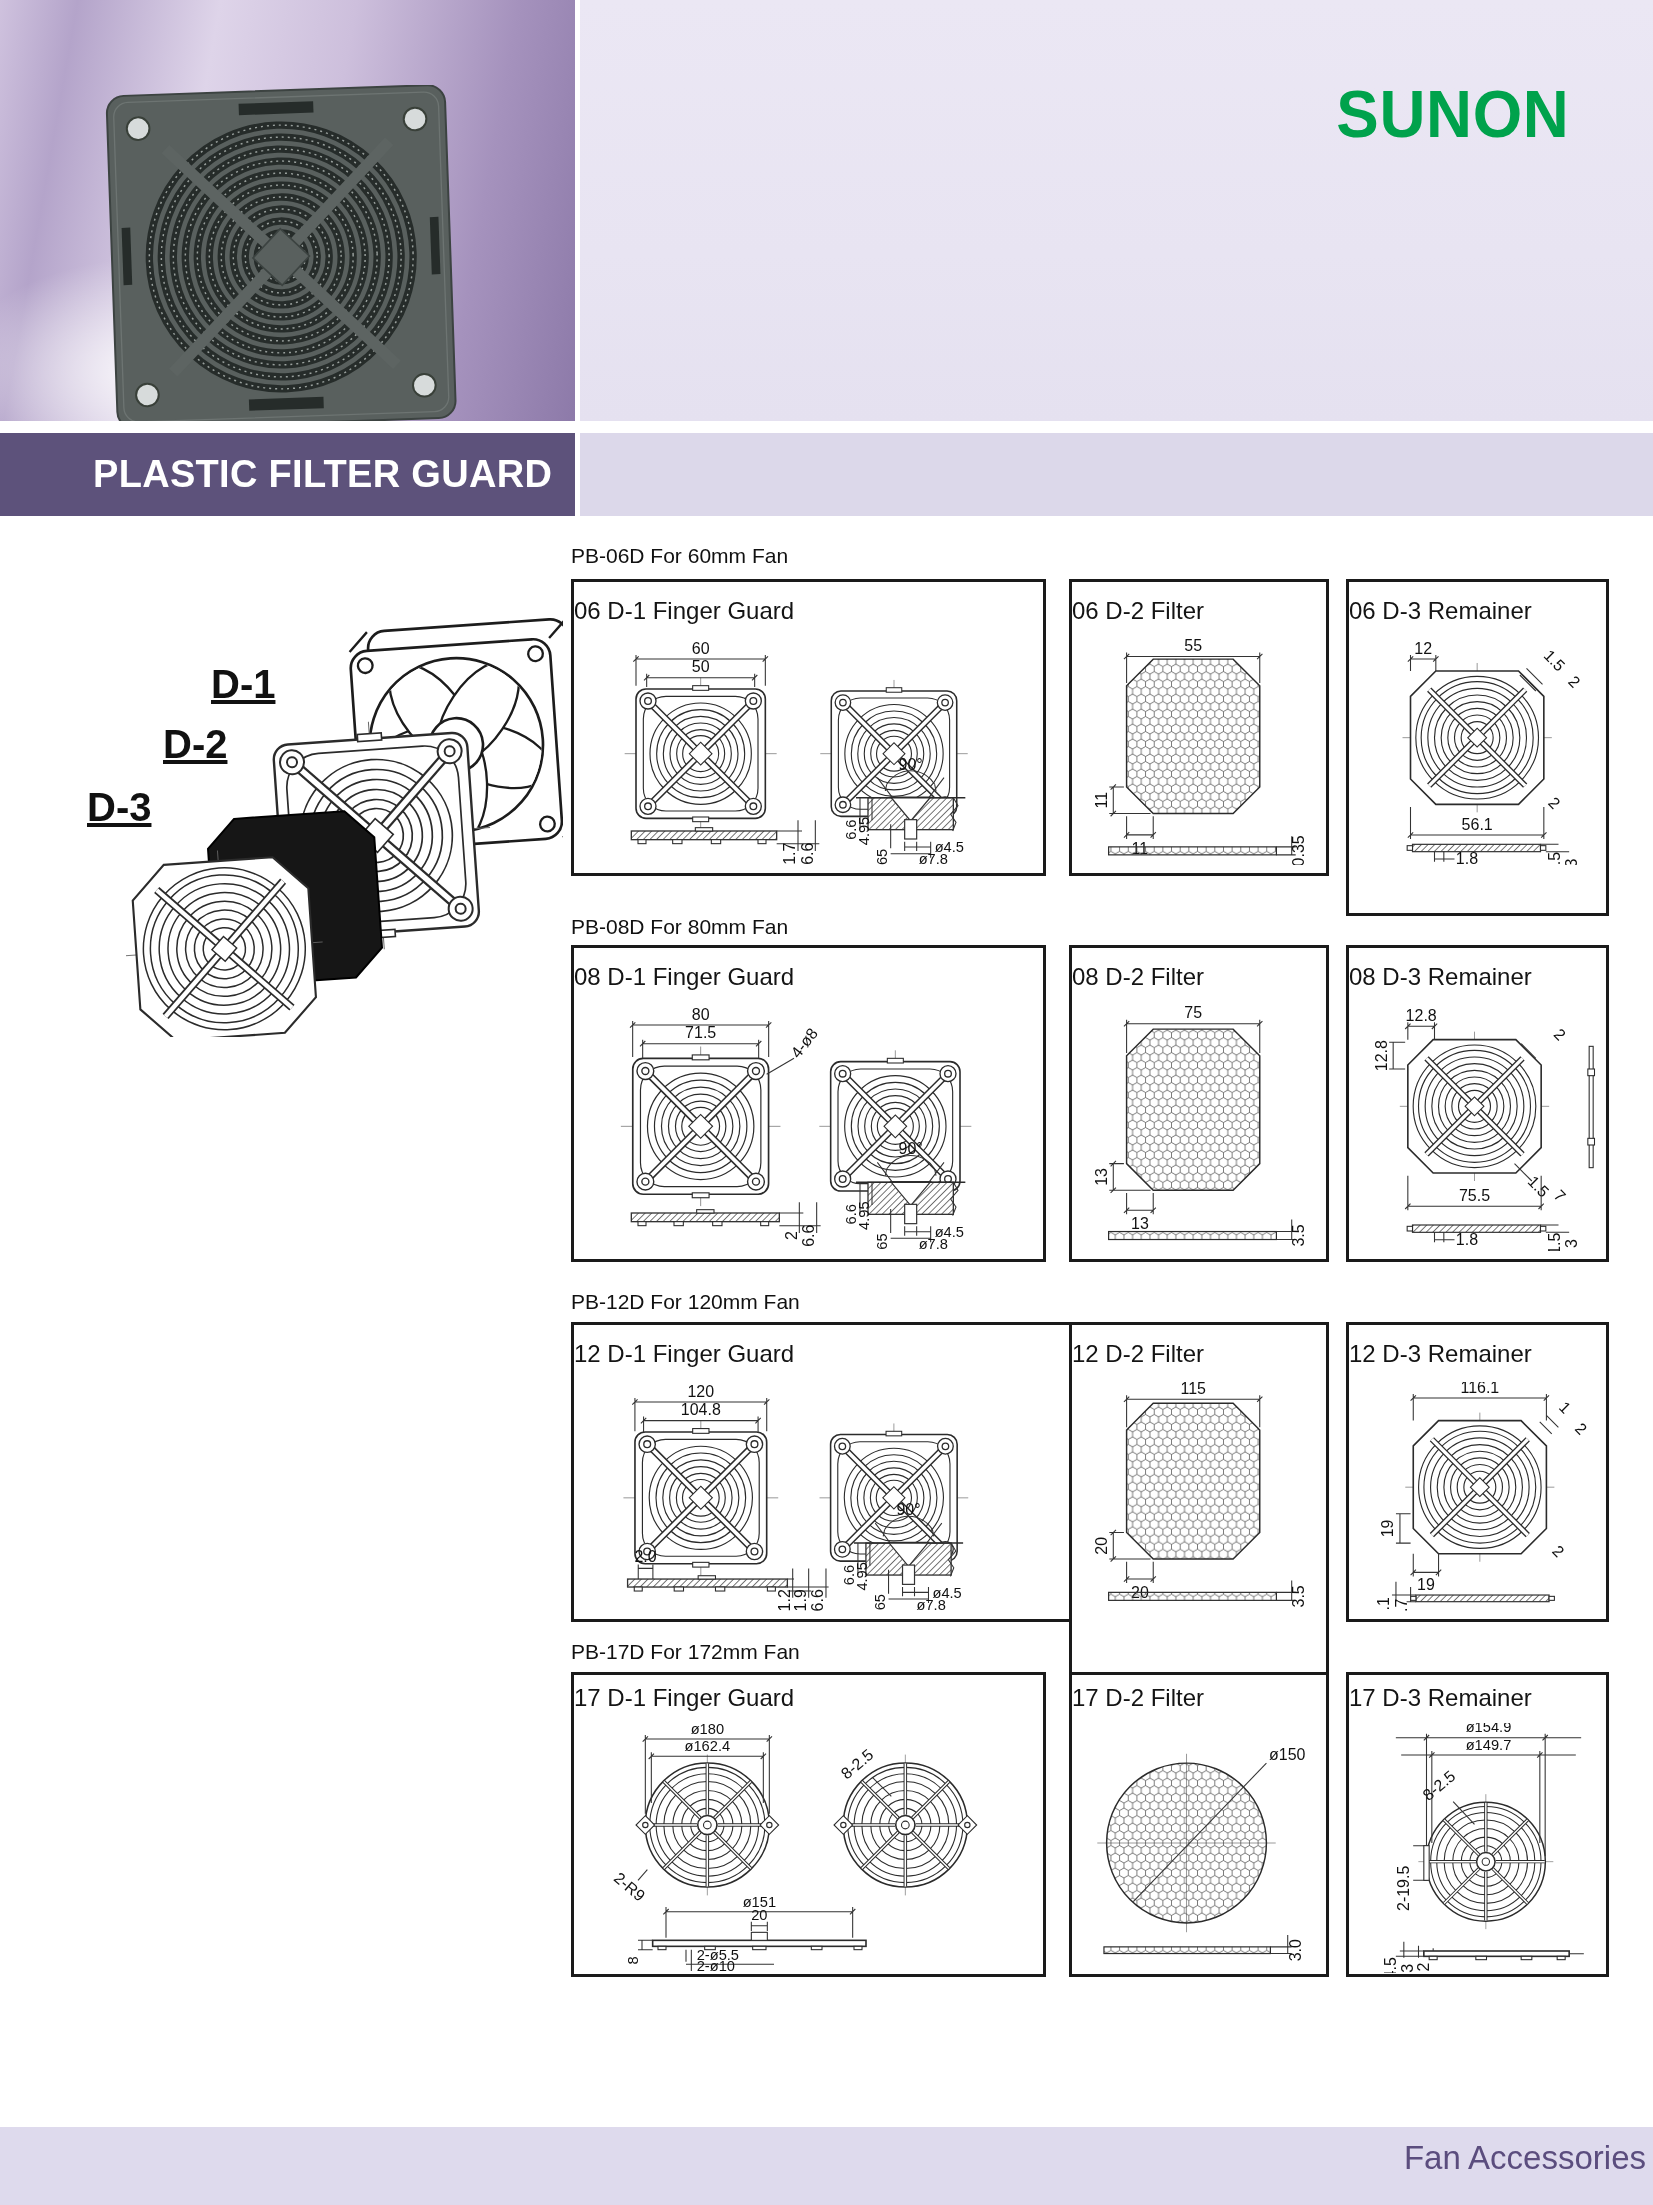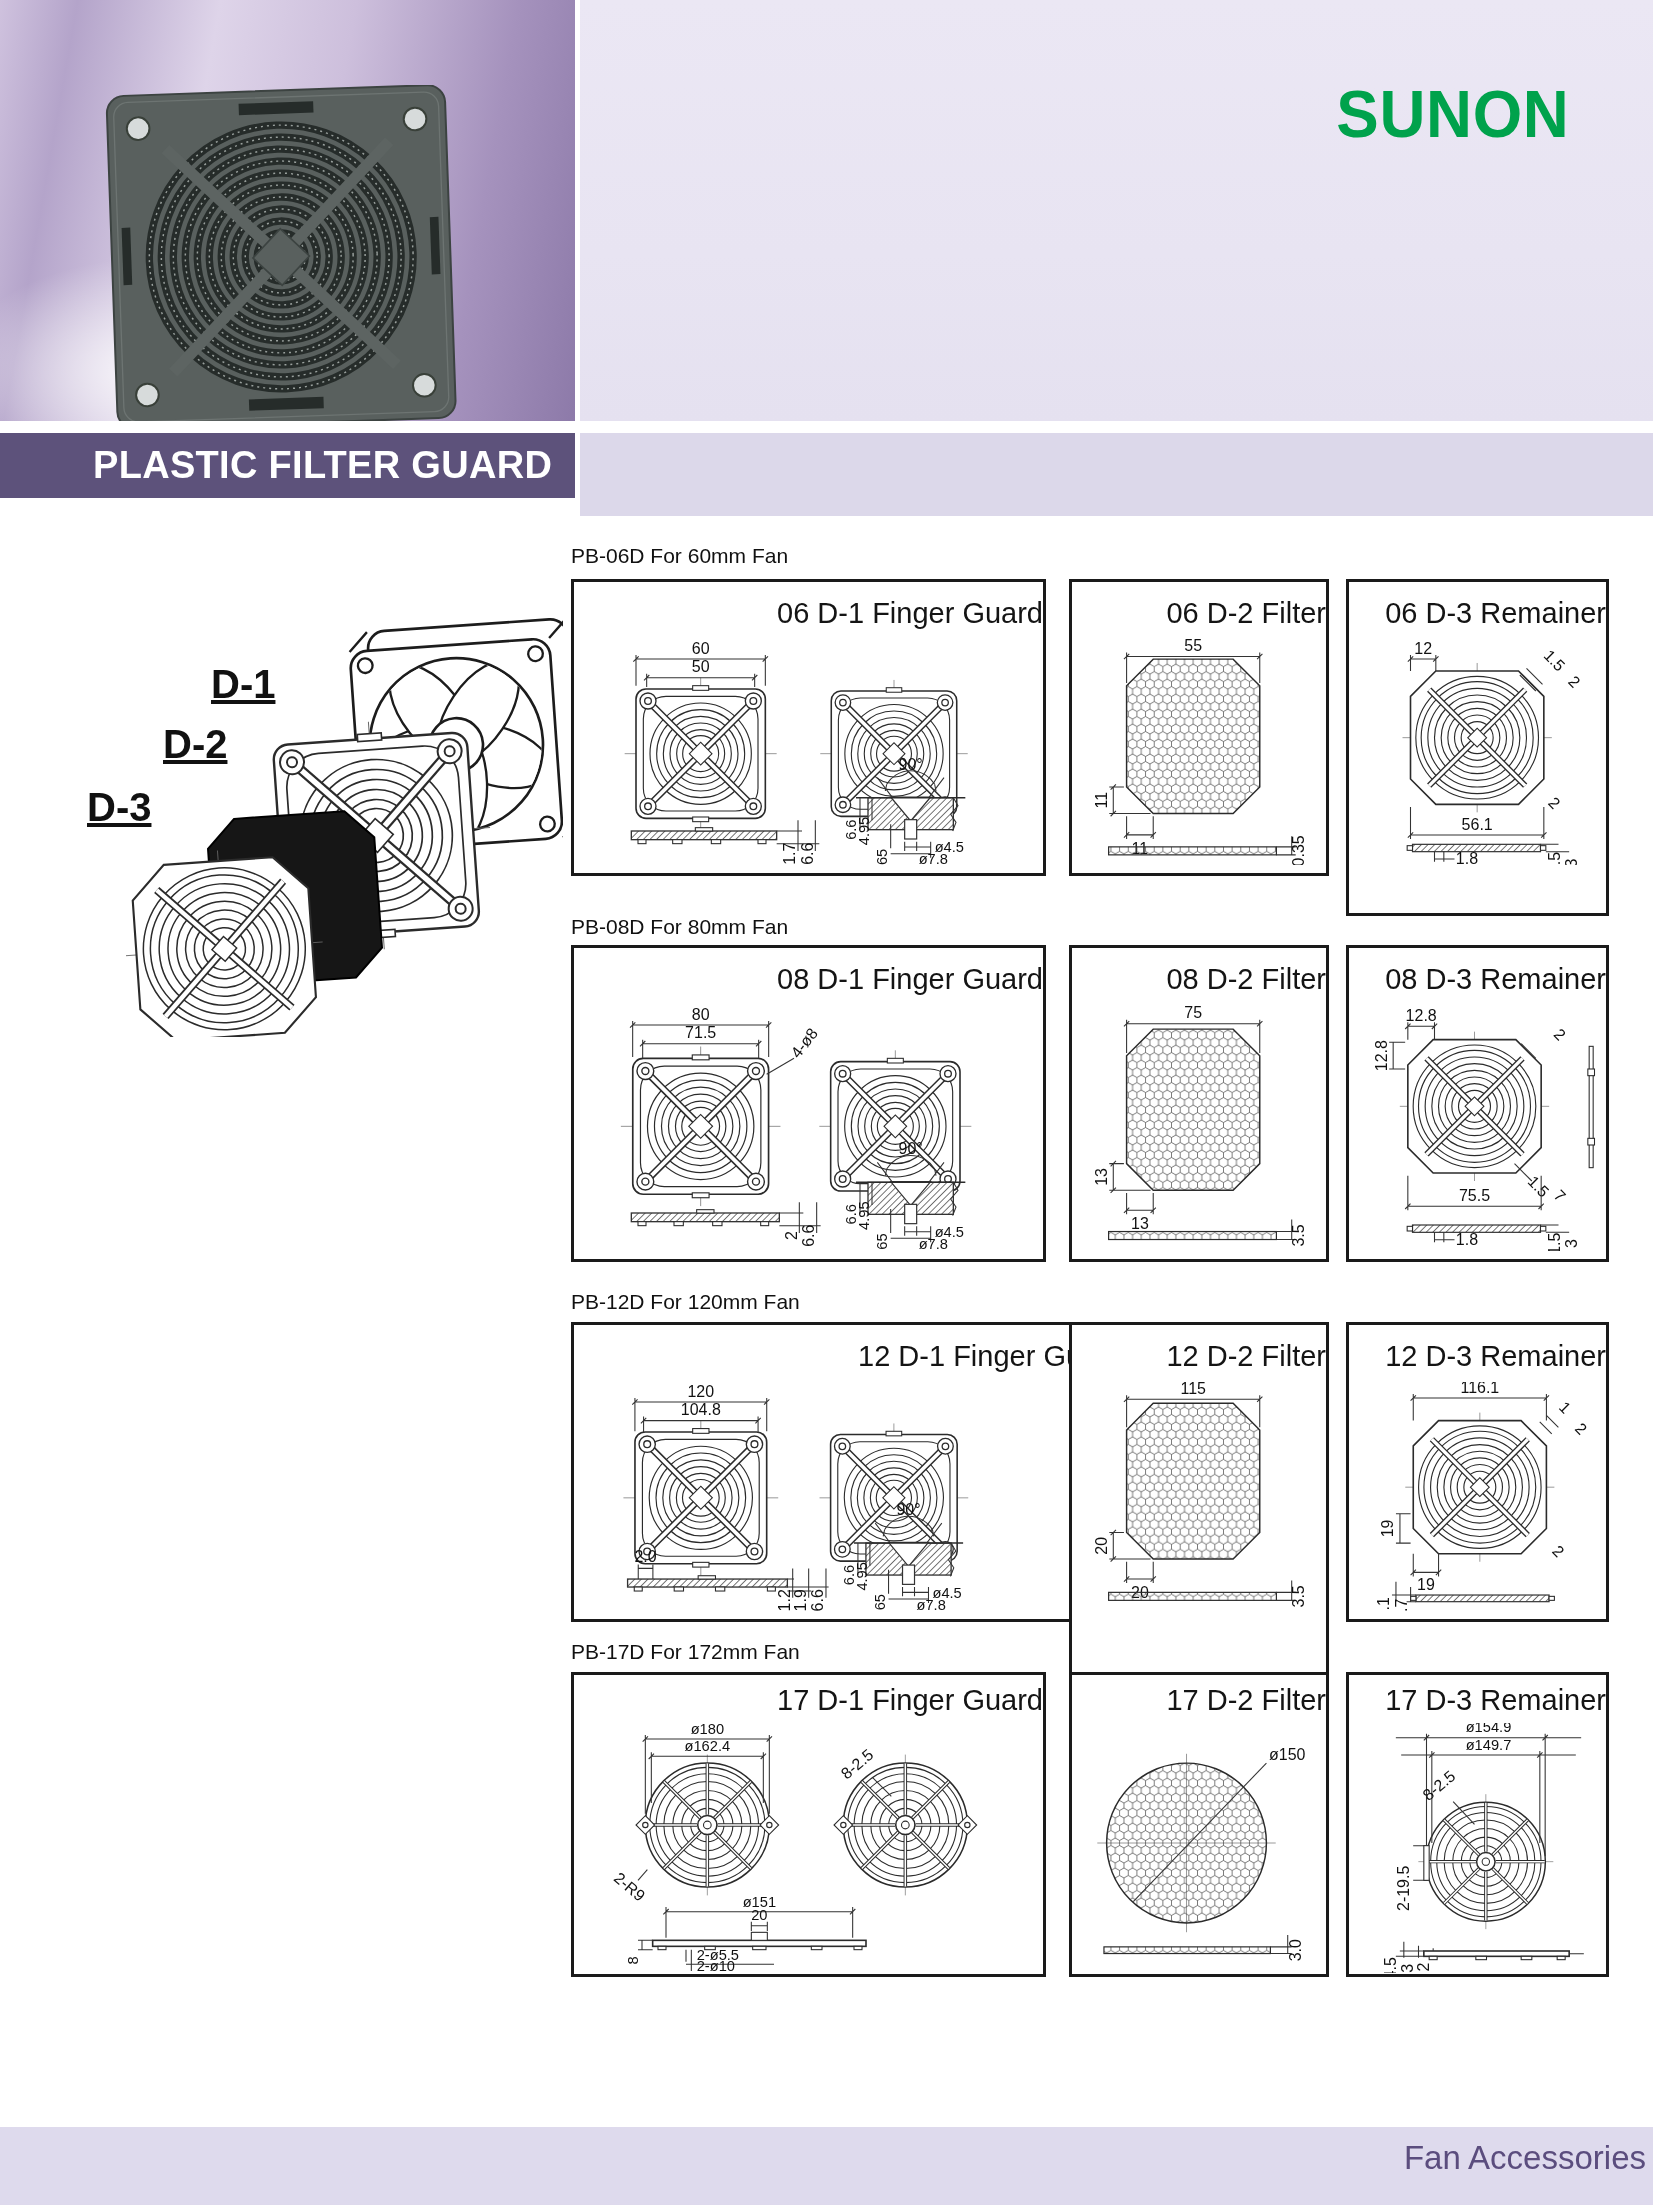--- a/index.html
+++ b/index.html
@@ -10,35 +10,35 @@
   .hero-photo { position:absolute; left:0; top:0; width:575px; height:421px; overflow:hidden;
     background:
       radial-gradient(ellipse 60% 45% at 28% 88%, rgba(255,255,255,.9), rgba(255,255,255,0) 60%),
       linear-gradient(100deg,#cfc2de 0%,#b4a4ca 12%,#ded4e9 34%,#cdbfdc 55%,#a592bd 80%,#8d7aa9 100%);}
   .hero-right { position:absolute; left:580px; top:0; width:1074px; height:421px;
     background:linear-gradient(180deg,#ebe7f4 0%,#e8e4f2 60%,#e5e1f0 100%);padding-left:28px; }
   .logo { position:absolute; top:75px; right:85px; font-size:67px; font-weight:bold;
     letter-spacing:0.7px; transform:scaleX(.95); transform-origin:right; }
 
   
-  .band-left { position:absolute; left:0; top:433px; width:575px; height:65px; background:#5d527b; }
+  .band-left { position:absolute; left:0; top:433px; width:575px; height:83px; background:#5d527b; }
   .band-left .t { position:absolute; left:93px; top:50%; transform:translateY(-52%);
     color:#fff; font-size:38px; font-weight:bold; letter-spacing:0.3px; white-space:nowrap; }
   .band-right { position:absolute; left:580px; top:433px; width:1074px; height:83px; background:#dcd8ea; }
 
   
   .footer { position:absolute; left:0; top:2127px; width:1654px; height:79px; background:#dedaed; }
   .footer .t { position:absolute; left:0; right:8px; top:12px; text-align:right;
     font-size:33px; color:#5b4d7e; }
 
   
   .sec-header { position:absolute; left:571px; font-size:21px; color:#111; white-space:nowrap; }
   .tbox { position:absolute; background:#fff; border:3.3px solid #1a1a1a; }
-  .tbox-title { position:absolute; left:0; right:0; top:14.7px; text-align:right;
-    font-size:29px; color:#141414; white-space:nowrap; }
+  .tbox-title { position:absolute; left:0; right:0; top:14.7px; text-align:left;
+    font-size:24px; color:#141414; white-space:nowrap; }
   .tbox-title.small { top:9.3px; }
   svg.art { position:absolute; left:0; top:57px; }
   svg.art.r4 { top:48px; }
 
   
   .ring { fill:none; stroke:#2b2b2b; stroke-width:1.7; }
   .cl   { stroke:#666; stroke-width:1; fill:none; }
   .dl   { stroke:#333; stroke-width:1.6; fill:none; }
   .ol   { stroke:#2b2b2b; stroke-width:2.4; fill:#fff; }
   .thin { stroke:#2b2b2b; stroke-width:1.6; fill:#fff; }

